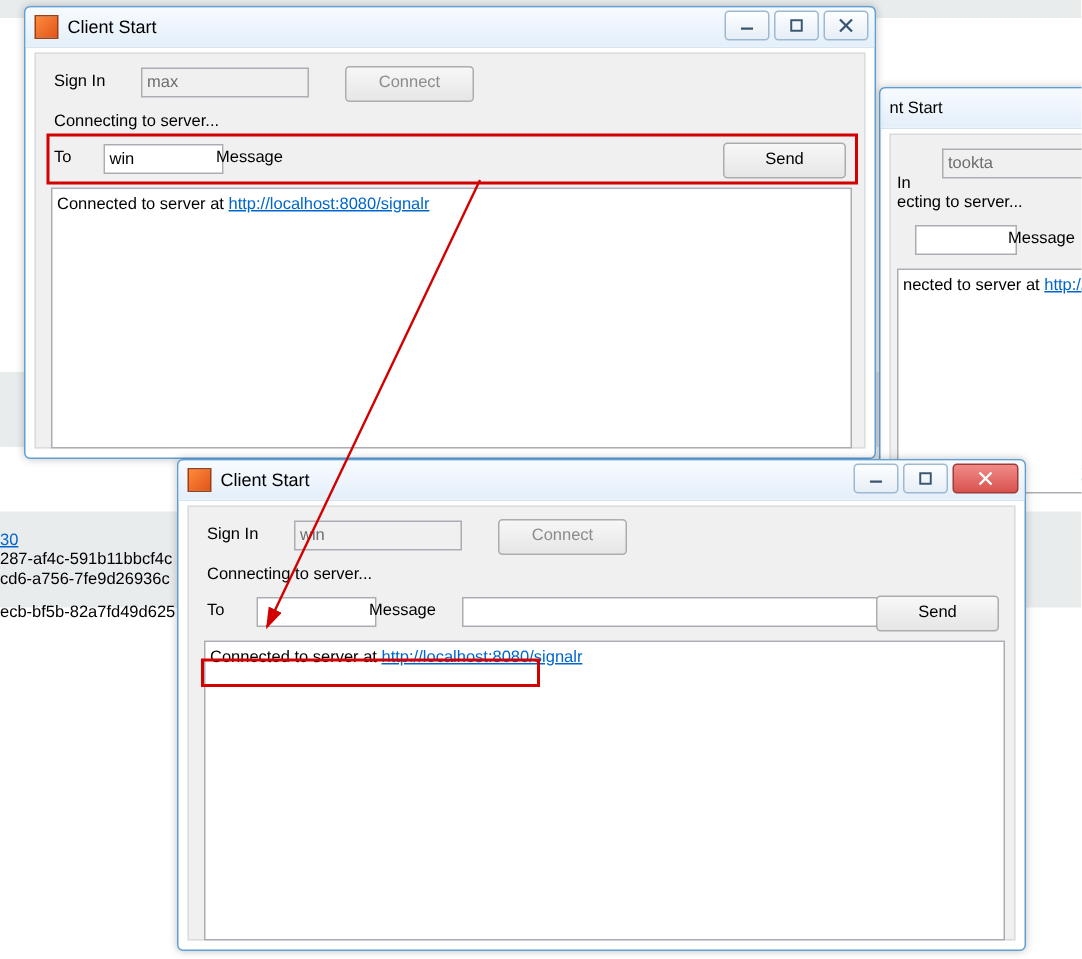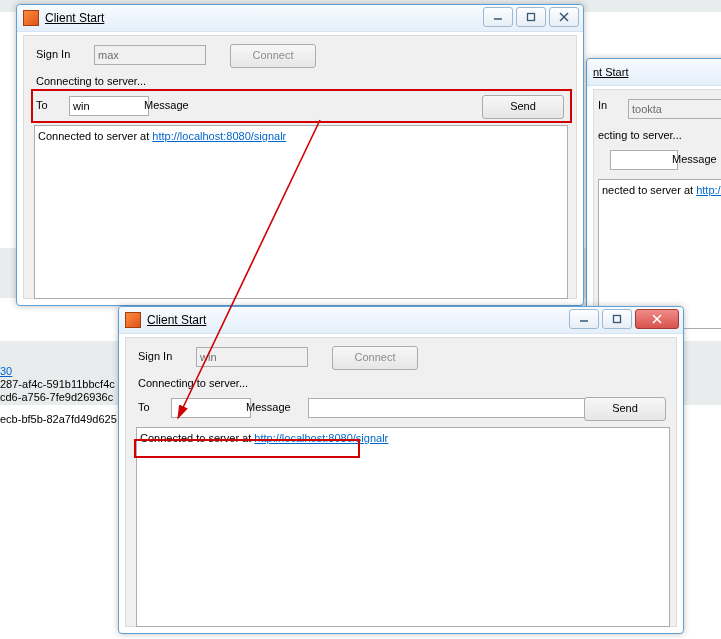--- a/index.html
+++ b/index.html
@@ -1,27 +1,27 @@
 <!DOCTYPE html>
 <html><head>
 <meta charset="utf-8">
 <style>
   html,body{margin:0;padding:0;font-family:"Segoe UI",Tahoma,sans-serif;font-size:11px;color:#000;}
   body{width:721px;height:639px;background:#fff;position:relative;overflow:hidden;}
   .grey-band{position:absolute;left:0;width:721px;background:#e9eced;}
-  .partial-text{position:absolute;font-size:11px;color:#000;white-space:pre;margin-top:11px;}
+  .partial-text{position:absolute;font-size:11px;color:#000;white-space:pre;}
   .link{color:#0066cc;text-decoration:underline;cursor:pointer;}
 
   
   .window{position:absolute;background:#fff;border:1px solid #5ea0d6;border-radius:4px;
           box-shadow:0 0 6px rgba(0,0,0,.25);}
   .titlebar{height:26px;border-bottom:1px solid #d6e4f1;
             background:linear-gradient(#f7fbff,#e4effa);
             display:flex;align-items:center;padding:0 6px;position:relative;
-            border-radius:4px 4px 0 0;text-decoration:underline;}
+            border-radius:4px 4px 0 0;}
   .titlebar .app-icon{width:14px;height:14px;margin-right:6px;display:inline-block;
             background:linear-gradient(135deg,#ff8a3c,#e0551a);border:1px solid #9c4012;}
   .titlebar .title{font-size:12px;}
   .win-btns{position:absolute;right:4px;top:2px;display:flex;gap:3px;}
   .win-btn{width:28px;height:18px;border:1px solid #9db8cf;border-radius:3px;
            background:linear-gradient(#fdfeff,#e6eef6);display:flex;align-items:center;justify-content:center;
            font-size:10px;color:#38566f;cursor:default;}
   .win-btn.close-red{width:42px;background:linear-gradient(#f08b87,#d9534f);border-color:#a03a36;color:#fff;}
   .win-btn svg{display:block;}
 
@@ -54,21 +54,21 @@
 <div class="partial-text link" style="left:0;top:354px;">30</div>
 <div class="partial-text" style="left:0;top:367px;">287-af4c-591b11bbcf4c</div>
 <div class="partial-text" style="left:0;top:380px;">cd6-a756-7fe9d26936c</div>
 <div class="partial-text" style="left:0;top:402px;">ecb-bf5b-82a7fd49d625</div>
 
 <div class="window" style="left:586px;top:58px;width:260px;height:260px;">
   <div class="titlebar">
     <span>nt Start</span>
   </div>
   <div class="client-area">
-    <span class="lbl" style="left:4px;top:9px;">In</span>
+    <span class="lbl" style="left:4px;top:26px;">In</span>
     <div class="tb disabled" style="left:22px;top:9px;width:100px;">tookta</div>
     <span class="lbl" style="left:4px;top:39px;">ecting to server...</span>
     <div class="tb" style="left:4px;top:60px;width:60px;"></div>
     <span class="lbl" style="left:78px;top:63px;">Message</span>
     <div class="log" style="left:4px;top:89px;width:220px;height:140px;">
       <span>nected to server at </span><span class="link">http://lo</span>
     </div>
   </div>
 </div>
 

